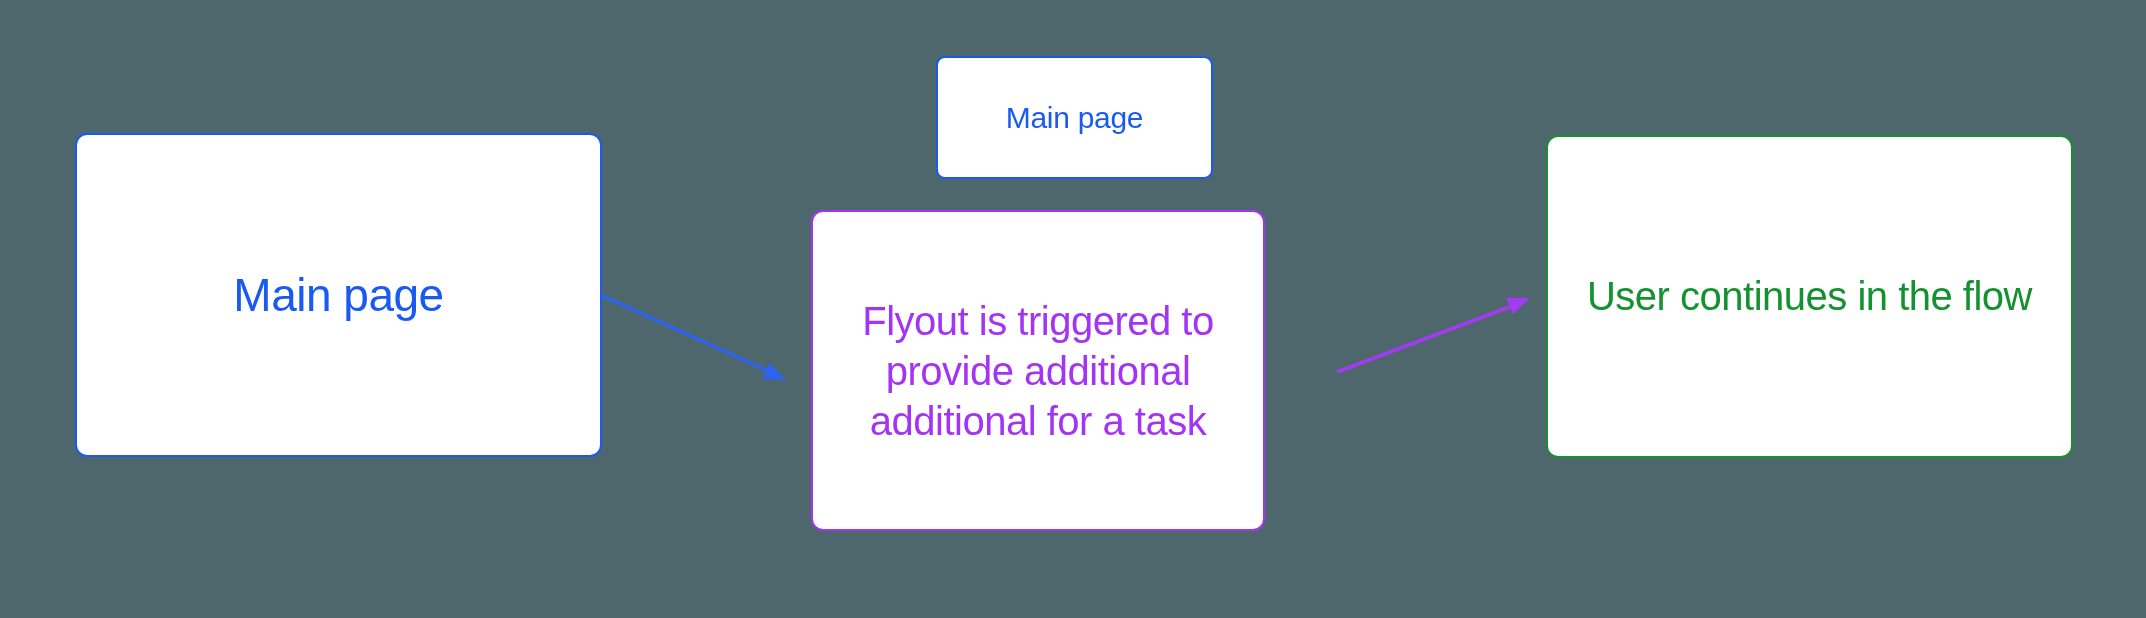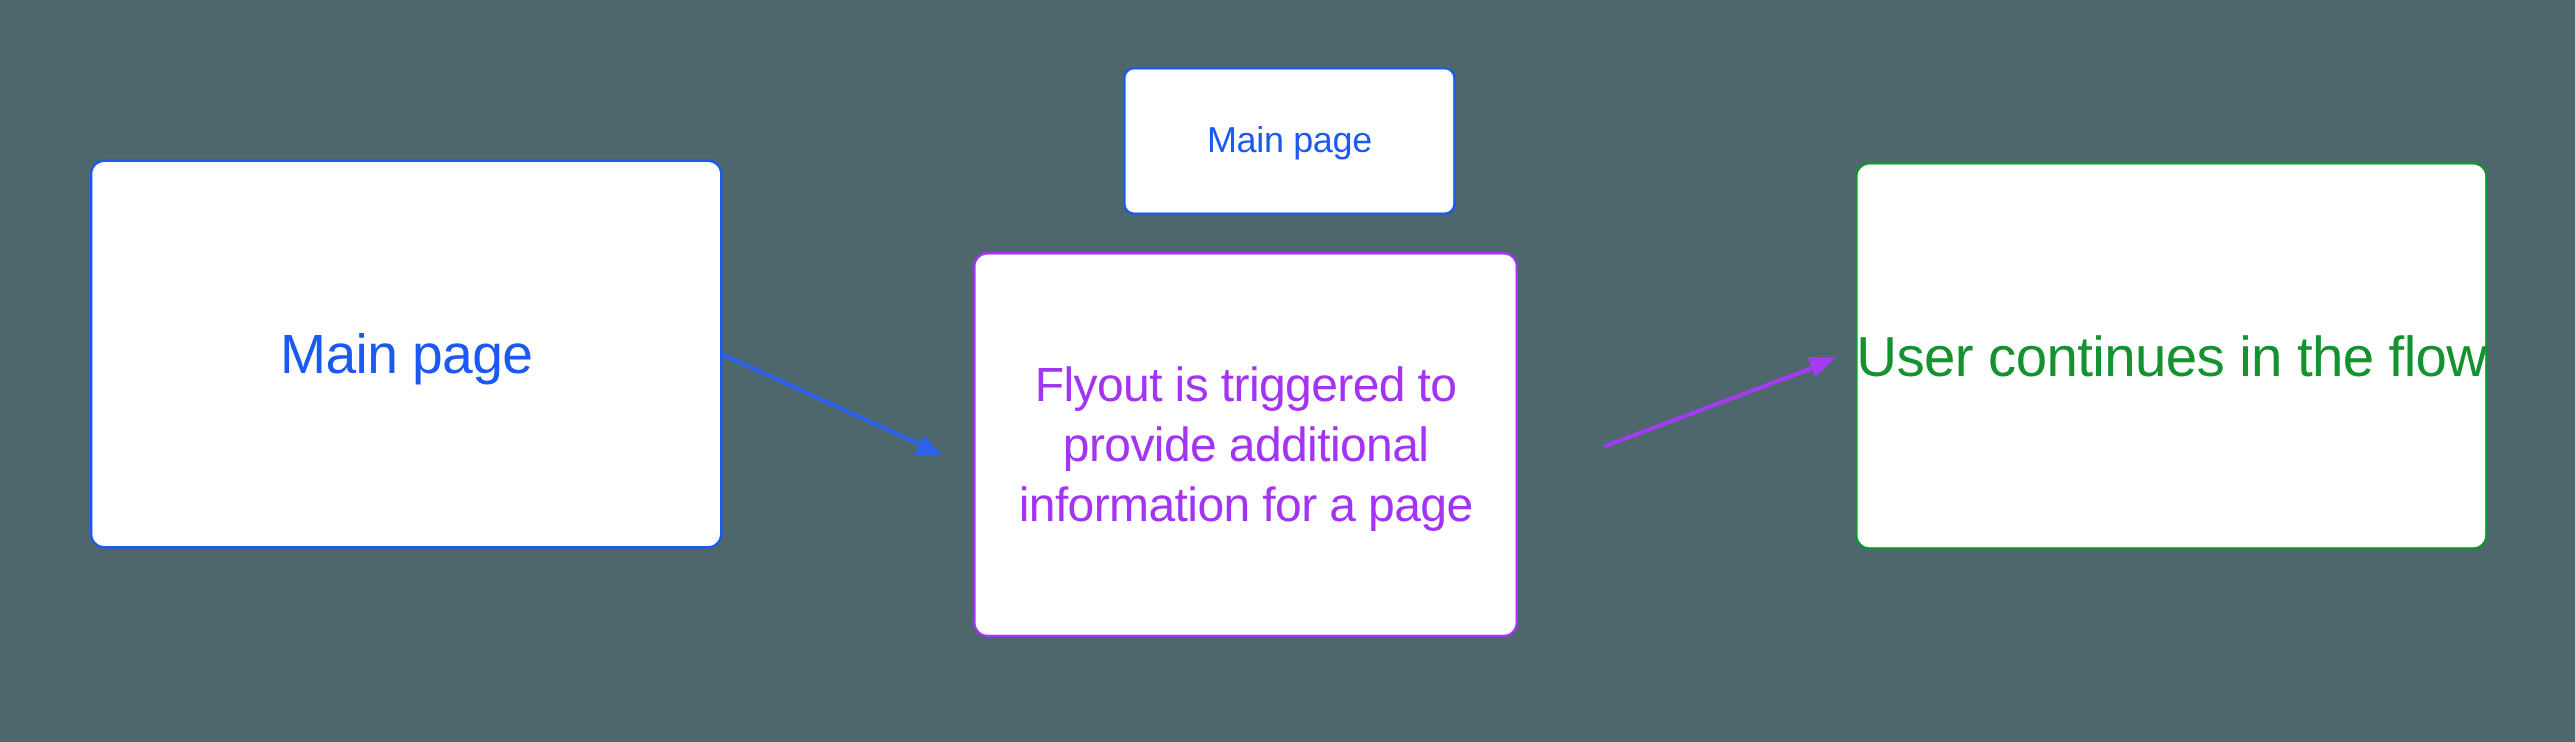--- a/index.html
+++ b/index.html
@@ -53,21 +53,21 @@
   .node-main-page      { left: 75px;   top: 133px; width: 527px; height: 324px; }
   .node-main-page .label { font-size: 46px; }
 
   .node-main-page-mini { left: 936px;  top: 56px;  width: 277px; height: 123px; border-radius: 9px; border-width: 2px; }
   .node-main-page-mini .label { font-size: 30px; letter-spacing: -0.3px; }
 
   .node-flyout         { left: 811px;  top: 210px; width: 454px; height: 321px; }
   .node-flyout .label  { font-size: 40px; line-height: 50px; }
 
   .node-user-continues { left: 1546px; top: 135px; width: 527px; height: 323px; }
-  .node-user-continues .label { font-size: 47px; }
+  .node-user-continues .label { font-size: 40px; }
 </style>
 </head>
 <body>
 
 <div class="stage">
 
   <svg class="connectors" viewBox="0 0 2146 618" xmlns="http://www.w3.org/2000/svg">
     <g>
       <path d="M601,295 L768,371" stroke="var(--blue_arrow, #2E63F2)" stroke-width="3.5" fill="none"></path>
       <polygon points="786,380 762.3,379.2 769.7,362.8" fill="var(--blue_arrow, #2E63F2)"></polygon>
@@ -82,20 +82,20 @@
     <div class="label">Main page</div>
   </div>
 
   <div class="node node-blue node-main-page-mini">
     <div class="label">Main page</div>
   </div>
 
   <div class="node node-purple node-flyout">
     <div class="label">Flyout is triggered to</div>
     <div class="label">provide additional</div>
-    <div class="label">information for a page</div>
+    <div class="label">additional for a task</div>
   </div>
 
   <div class="node node-green node-user-continues">
     <div class="label">User continues in the flow</div>
   </div>
 
 </div>
 
 </body></html>

